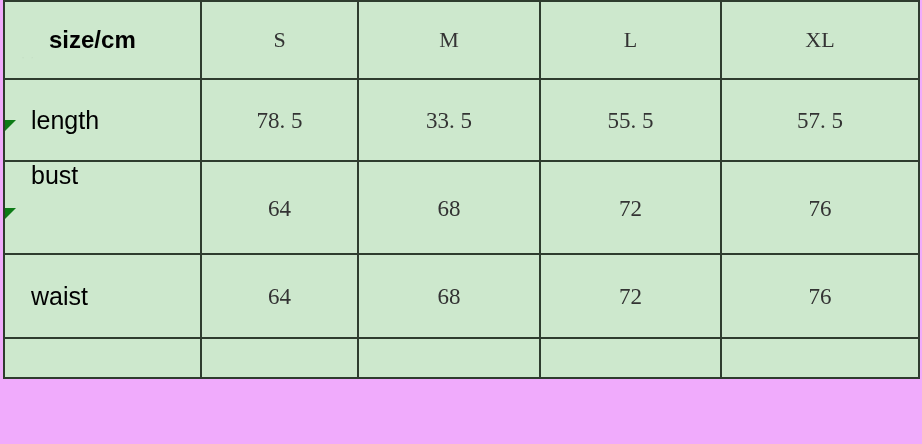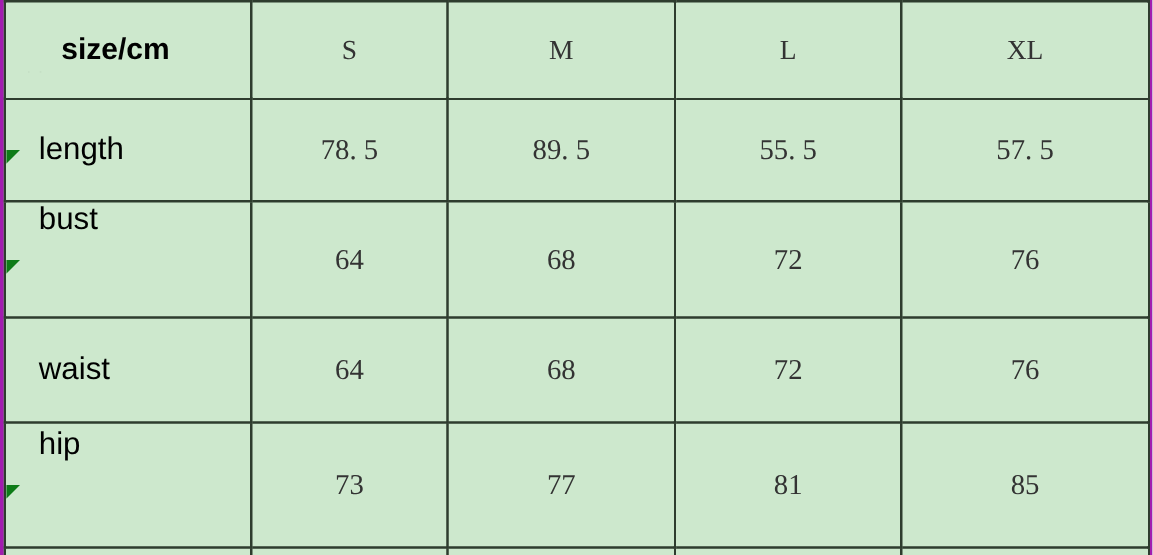--- a/index.html
+++ b/index.html
@@ -11,21 +11,21 @@
     height: 444px;
     overflow: hidden;
     background: #e9eaf0;
     font-family: "Liberation Sans", sans-serif;
   }
 
   #sheet {
     position: relative;
     width: 922px;
     height: 444px;
-    background: #a21caf;
+    background: #f0abfc;
   }
 
   
   #size-table {
     position: absolute;
     left: 3px;
     top: 0px;
     width: 915px;
     border-collapse: collapse;
     table-layout: fixed;
@@ -180,21 +180,21 @@
             <span class="lbl mid">length</span>
           </span>
         </td>
         <td>
           <span class="cell-inner">
             <span class="val mid">78. 5</span>
           </span>
         </td>
         <td>
           <span class="cell-inner">
-            <span class="val mid">89. 5</span>
+            <span class="val mid">33. 5</span>
           </span>
         </td>
         <td>
           <span class="cell-inner">
             <span class="val mid">55. 5</span>
           </span>
         </td>
         <td>
           <span class="cell-inner">
             <span class="val mid">57. 5</span>
@@ -252,48 +252,20 @@
             <span class="val mid">72</span>
           </span>
         </td>
         <td>
           <span class="cell-inner">
             <span class="val mid">76</span>
           </span>
         </td>
       </tr>
 
-      <tr class="r-hip">
-        <td>
-          <span class="cell-inner">
-            <span class="comment-marker"></span>
-            <span class="lbl low">hip</span>
-          </span>
-        </td>
-        <td>
-          <span class="cell-inner">
-            <span class="val high">73</span>
-          </span>
-        </td>
-        <td>
-          <span class="cell-inner">
-            <span class="val high">77</span>
-          </span>
-        </td>
-        <td>
-          <span class="cell-inner">
-            <span class="val high">81</span>
-          </span>
-        </td>
-        <td>
-          <span class="cell-inner">
-            <span class="val high">85</span>
-          </span>
-        </td>
-      </tr>
 
       <tr class="r-tail">
         <td>
           <span class="cell-inner">
             
           </span>
         </td>
         <td>
             <span class="cell-inner"></span>
           </td>

